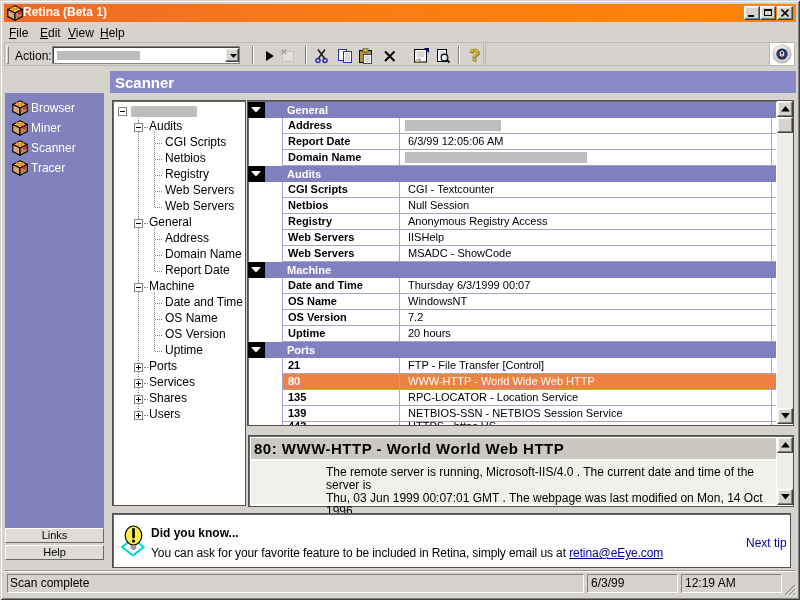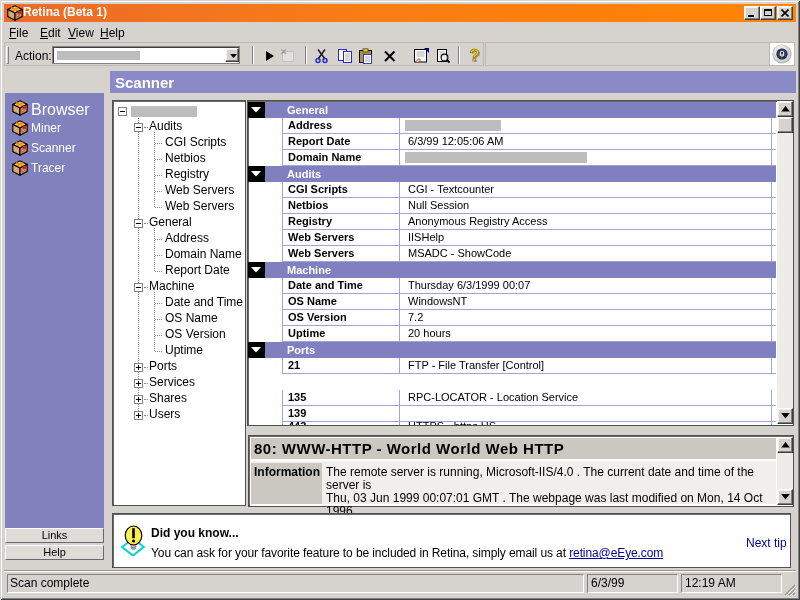--- a/index.html
+++ b/index.html
@@ -112,21 +112,21 @@
     </svg>
 <div class="a" style="left:5px;top:93px;width:99px;height:435px;background:#8181BE"></div>
 <svg class="a" style="left:12px;top:100px" width="16" height="16" viewBox="0 0 16 16">
       <polygon points="8,0.8 15.2,4.4 8,8 0.8,4.4" fill="#F6C64F" stroke="#000" stroke-width="1.1"></polygon>
       <path d="M4.2 2.6 L11.8 6.2 M11.4 2.7 L4.6 6.1" stroke="#E8891E" stroke-width="1.4"></path>
       <polygon points="0.8,4.4 8,8 8,15.2 0.8,11.6" fill="#D8A96E" stroke="#000" stroke-width="1.1"></polygon>
       <polygon points="8,8 15.2,4.4 15.2,11.6 8,15.2" fill="#C98F4C" stroke="#000" stroke-width="1.1"></polygon>
       <polygon points="10.8,6.6 14.0,5.4 14.3,8.4 11.2,9.8" fill="#DB2418"></polygon>
       <polygon points="9.8,9.4 11.6,8.7 11.9,11.0 10.1,11.9" fill="#D8D8E4" stroke="#A82468" stroke-width="0.6"></polygon>
     </svg>
-<div class="a w" style="left:31px;top:101px;font-size:16px">Browser</div>
+<div class="a w" style="left:31px;top:101px;font-size:12px">Browser</div>
 <svg class="a" style="left:12px;top:120px" width="16" height="16" viewBox="0 0 16 16">
       <polygon points="8,0.8 15.2,4.4 8,8 0.8,4.4" fill="#F6C64F" stroke="#000" stroke-width="1.1"></polygon>
       <path d="M4.2 2.6 L11.8 6.2 M11.4 2.7 L4.6 6.1" stroke="#E8891E" stroke-width="1.4"></path>
       <polygon points="0.8,4.4 8,8 8,15.2 0.8,11.6" fill="#D8A96E" stroke="#000" stroke-width="1.1"></polygon>
       <polygon points="8,8 15.2,4.4 15.2,11.6 8,15.2" fill="#C98F4C" stroke="#000" stroke-width="1.1"></polygon>
       <polygon points="10.8,6.6 14.0,5.4 14.3,8.4 11.2,9.8" fill="#DB2418"></polygon>
       <polygon points="9.8,9.4 11.6,8.7 11.9,11.0 10.1,11.9" fill="#D8D8E4" stroke="#A82468" stroke-width="0.6"></polygon>
     </svg>
 <div class="a w" style="left:31px;top:121px;font-size:12px">Miner</div>
 <svg class="a" style="left:12px;top:140px" width="16" height="16" viewBox="0 0 16 16">
@@ -345,33 +345,41 @@
         <div class="a w b" style="left:17px;top:0;width:511px;height:16px;background:#8080C0;padding-left:22px;line-height:16px">Ports</div>
       </div>
 <div class="gridrow" style="top:256px">
 <div class="a" style="left:34px;top:0;width:494px;height:16px;background:#fff;color:#000;border-bottom:1px solid #A2A2D6;border-left:1px solid #A2A2D6">
 <div class="a b" style="left:5px;top:0px;line-height:15px">21</div>
 <div class="a" style="left:116px;top:0;width:1px;height:16px;background:#A2A2D6"></div>
 <div class="a" style="left:488px;top:0;width:1px;height:16px;background:#A2A2D6"></div>
 <div class="a" style="left:125px;top:0px;line-height:15px">FTP - File Transfer [Control]</div>
 </div>
       </div>
+<div class="gridrow" style="top:272px">
+<div class="a" style="left:34px;top:0;width:494px;height:16px;background:#EF8142;color:#fff;border-bottom:1px solid #A2A2D6;border-left:1px solid #A2A2D6">
+<div class="a b" style="left:5px;top:0px;line-height:15px">80</div>
+<div class="a" style="left:116px;top:0;width:1px;height:16px;background:#A2A2D6"></div>
+<div class="a" style="left:125px;top:0px;line-height:15px">WWW-HTTP - World Wide Web HTTP</div>
+</div>
+      </div>
 <div class="gridrow" style="top:288px">
 <div class="a" style="left:34px;top:0;width:494px;height:16px;background:#fff;color:#000;border-bottom:1px solid #A2A2D6;border-left:1px solid #A2A2D6">
 <div class="a b" style="left:5px;top:0px;line-height:15px">135</div>
 <div class="a" style="left:116px;top:0;width:1px;height:16px;background:#A2A2D6"></div>
 <div class="a" style="left:488px;top:0;width:1px;height:16px;background:#A2A2D6"></div>
 <div class="a" style="left:125px;top:0px;line-height:15px">RPC-LOCATOR - Location Service</div>
 </div>
       </div>
 <div class="gridrow" style="top:304px">
 <div class="a" style="left:34px;top:0;width:494px;height:16px;background:#fff;color:#000;border-bottom:1px solid #A2A2D6;border-left:1px solid #A2A2D6">
 <div class="a b" style="left:5px;top:0px;line-height:15px">139</div>
 <div class="a" style="left:116px;top:0;width:1px;height:16px;background:#A2A2D6"></div>
 <div class="a" style="left:488px;top:0;width:1px;height:16px;background:#A2A2D6"></div>
+<div class="a" style="left:125px;top:0px;line-height:15px">NETBIOS-SSN - NETBIOS Session Service</div>
 </div>
       </div>
 <div class="gridrow" style="top:320px">
 <div class="a" style="left:34px;top:0;width:494px;height:16px;background:#fff;color:#000;border-bottom:1px solid #A2A2D6;border-left:1px solid #A2A2D6">
 <div class="a b" style="left:5px;top:-3px;line-height:15px">443</div>
 <div class="a" style="left:116px;top:0;width:1px;height:16px;background:#A2A2D6"></div>
 <div class="a" style="left:488px;top:0;width:1px;height:16px;background:#A2A2D6"></div>
 <div class="a" style="left:125px;top:-3px;line-height:15px">HTTPS - https HS</div>
 </div>
       </div>
@@ -384,23 +392,20 @@
     </div>
 <div class="a btn3" style="left:777px;top:117px;width:16px;height:16px"></div>
 <div class="a btn3" style="left:777px;top:408px;width:16px;height:16px">
       <svg class="a" style="left:3px;top:4px" width="9" height="6" viewBox="0 0 8 5.5">
         <polygon points="0,0 8,0 4,5" fill="#000"></polygon>
       </svg>
     </div>
 <div class="a" style="left:248px;top:435px;width:546px;height:72px;background:#fff;border:1px solid #505050;box-shadow:inset 1px 1px 0 #6a6a6a"></div>
 <div class="a b" style="left:251px;top:438px;width:525px;height:21px;background:#CBC8C1;font-size:15px;letter-spacing:0.5px;line-height:21px;padding-left:3px;white-space:nowrap">80: WWW-HTTP - World World Web HTTP</div>
 <div class="a" style="left:251px;top:461px;width:525px;height:43px;background:#F1EFEC"></div>
-<div class="a" style="left:251px;top:463px;width:71px;height:41px;background:#CBC8C1">
-      <div class="a b" style="left:3px;top:2px;font-size:12px">Information</div>
-    </div>
 <div class="a f11" style="left:326px;top:466px;width:450px;line-height:13px">The remote server is running, Microsoft-IIS/4.0 . The current date and time of the server is<br>Thu, 03 Jun 1999 00:07:01 GMT . The webpage was last modified on Mon, 14 Oct 1996<br>01:38:00 GMT .</div>
 <div class="a" style="left:777px;top:437px;width:16px;height:68px;background:#EEECE9"></div>
 <div class="a btn3" style="left:777px;top:437px;width:16px;height:16px">
       <svg class="a" style="left:3px;top:4px" width="9" height="6" viewBox="0 0 8 5.5">
         <polygon points="0,5 8,5 4,0" fill="#000"></polygon>
       </svg>
     </div>
 <div class="a btn3" style="left:777px;top:489px;width:16px;height:16px">
       <svg class="a" style="left:3px;top:4px" width="9" height="6" viewBox="0 0 8 5.5">
         <polygon points="0,0 8,0 4,5" fill="#000"></polygon>

